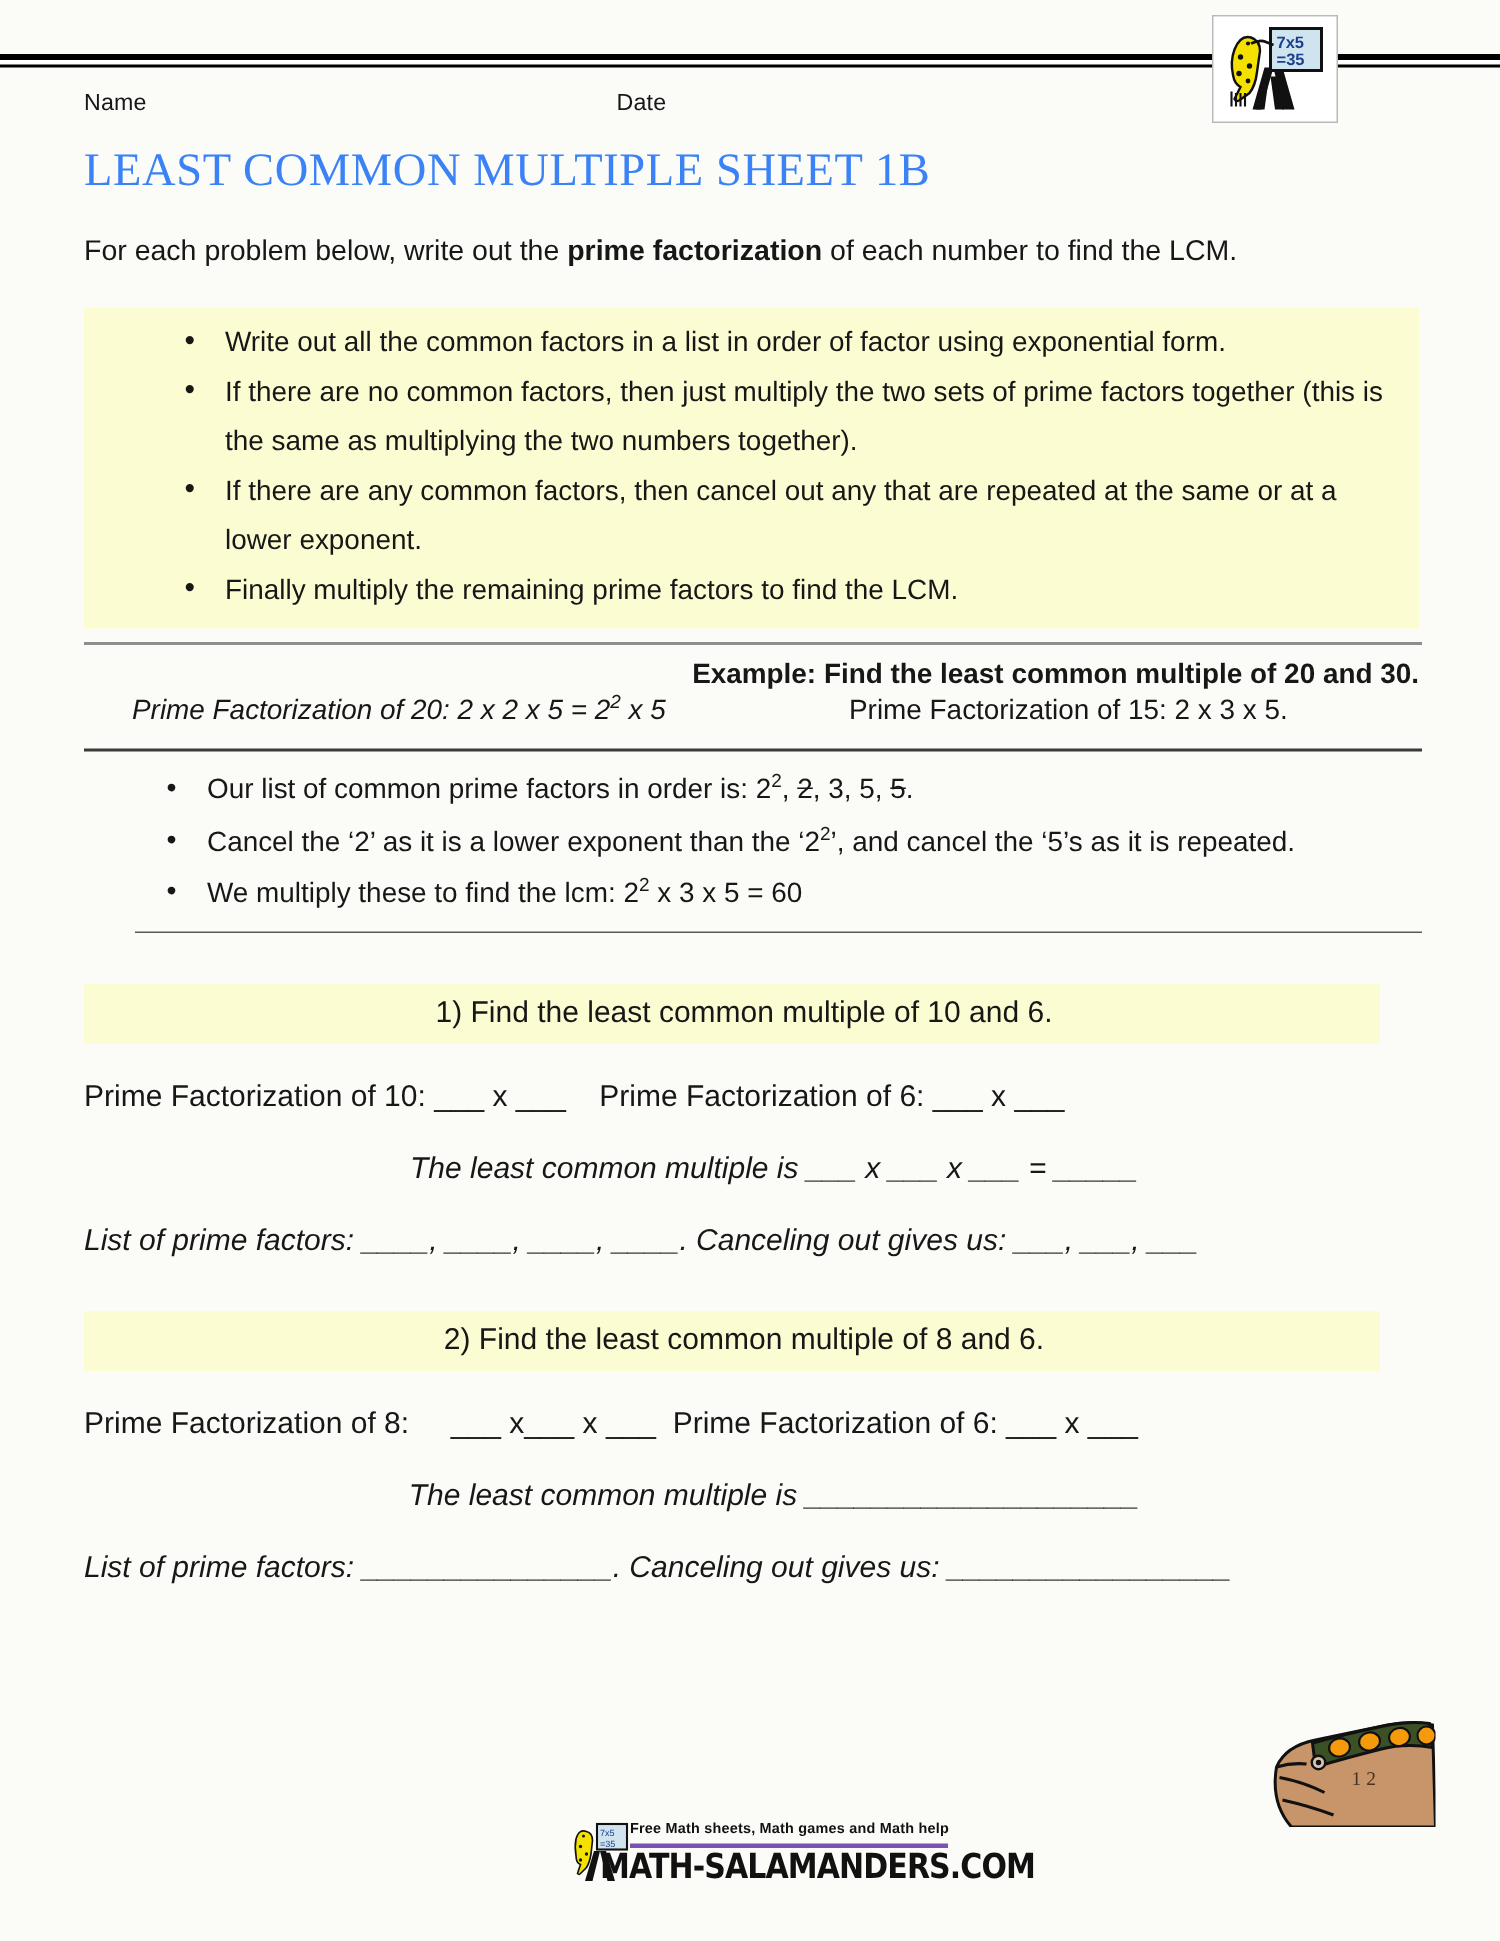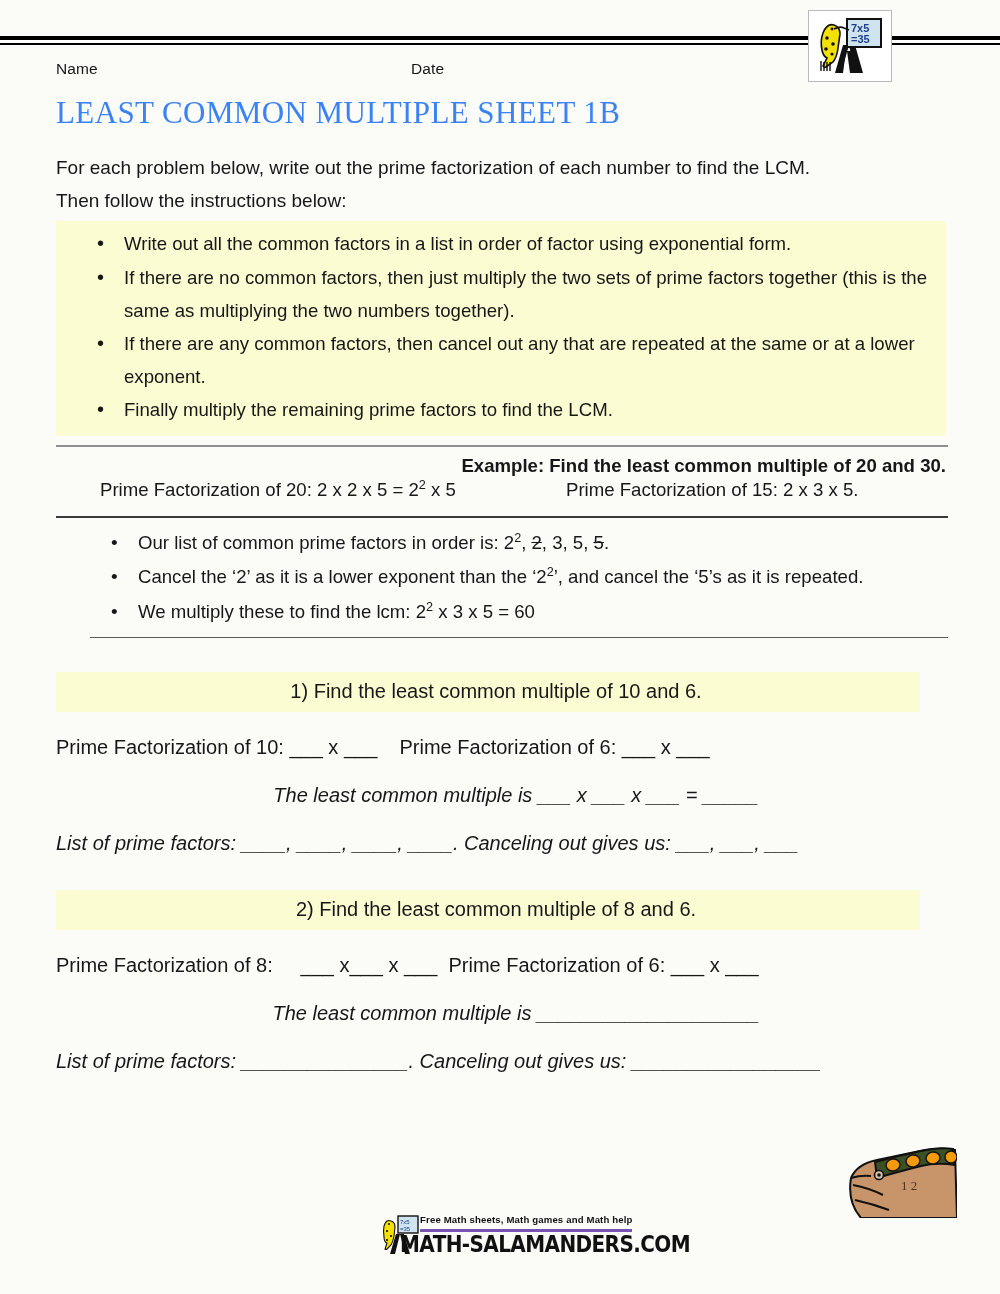--- a/index.html
+++ b/index.html
@@ -88,21 +88,21 @@
     color: #3b82f6;
     line-height: 1.1;
   }
 
   
   .intro {
     margin-top: 22px;
     font-size: 19px;
     line-height: 1.72;
   }
-  .intro b { font-weight: normal; }
+  .intro b { font-weight: bold; }
 
   
   .hl {
     background: #fcfcd2;
   }
   ul.rules {
     margin: 0;
     padding: 0 8px 4px 0;
     list-style: none;
     font-size: 18.6px;
@@ -115,23 +115,24 @@
   }
   ul.rules > li::before {
     content: "\2022";
     position: absolute;
     left: 41px;
     top: -1px;
     font-size: 20px;
   }
 
   .rules-wrap {
-    margin-top: 4px;
+    margin-top: 20px;
     padding-top: 6px;
     padding-bottom: 6px;
+    padding-left: 26px;
   }
 
   
   .rule-line-1 {
     margin-top: 9px;
     height: 2px;
     background: #8e8e8e;
     width: 892px;
   }
   .rule-line-2 {
@@ -152,21 +153,21 @@
     font-weight: bold;
     font-size: 18.6px;
     margin: 8px 0 2px 0;
   }
   .example-facts {
     position: relative;
     font-size: 18.6px;
     height: 30px;
     margin-top: 2px;
   }
-  .example-facts .ef-left { position: absolute; left: 44px; top: 0; }
+  .example-facts .ef-left { position: absolute; left: 32px; top: 0; font-style: italic; }
   .example-facts .ef-right { position: absolute; left: 510px; top: 0; }
 
   ul.example-steps {
     margin: 8px 0 0 0;
     padding: 0;
     list-style: none;
     font-size: 18.6px;
     line-height: 1.85;
   }
   ul.example-steps > li {
@@ -271,21 +272,20 @@
 
     <div class="namedate">
       <span class="lbl-name">Name</span>
       <span class="lbl-date">Date</span>
     </div>
 
     <h1 class="title">LEAST COMMON MULTIPLE SHEET 1B</h1>
 
     <div class="intro">
       <span>For each problem below, write out the </span><b>prime factorization</b><span> of each number to find the LCM.</span><br>
-      <span>Then follow the instructions below:</span>
     </div>
 
     <div class="rules-wrap hl">
       <ul class="rules">
         <li>Write out all the common factors in a list in order of factor using exponential form.</li>
         <li>If there are no common factors, then just multiply the two sets of prime factors together (this is the same as multiplying the two numbers together).</li>
         <li>If there are any common factors, then cancel out any that are repeated at the same or at a lower exponent.</li>
         <li>Finally multiply the remaining prime factors to find the LCM.</li>
       </ul>
     </div>

